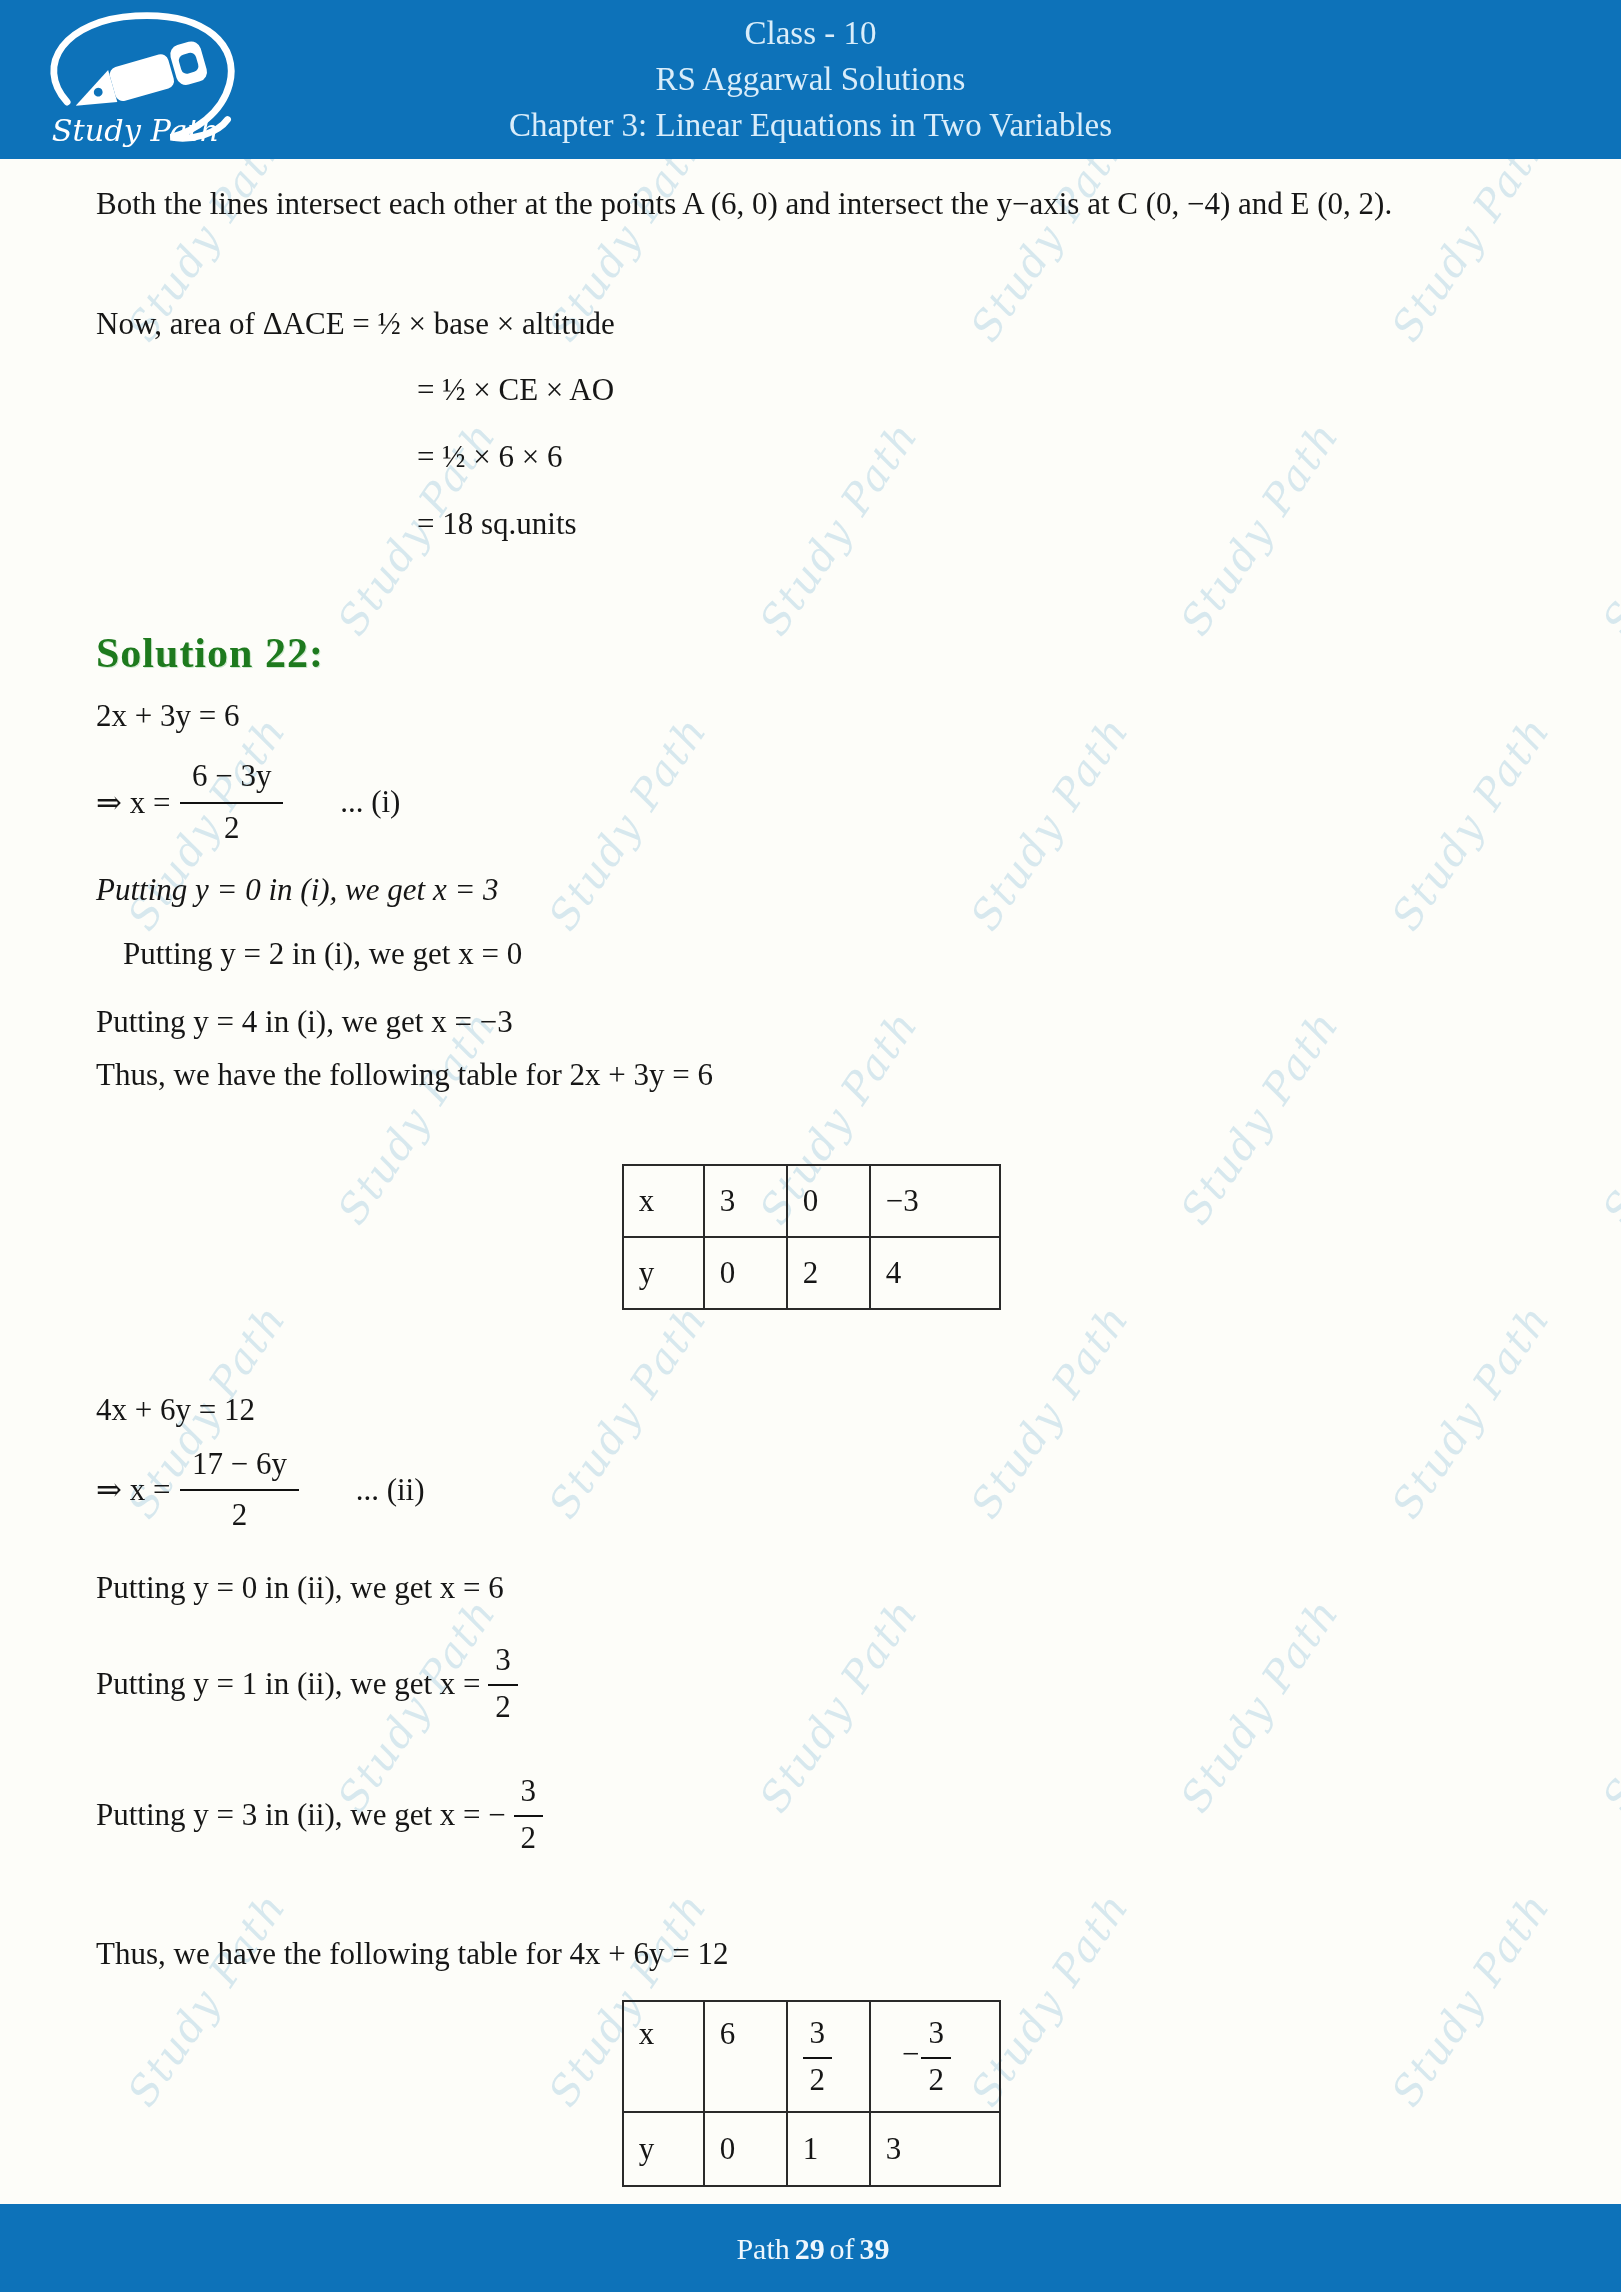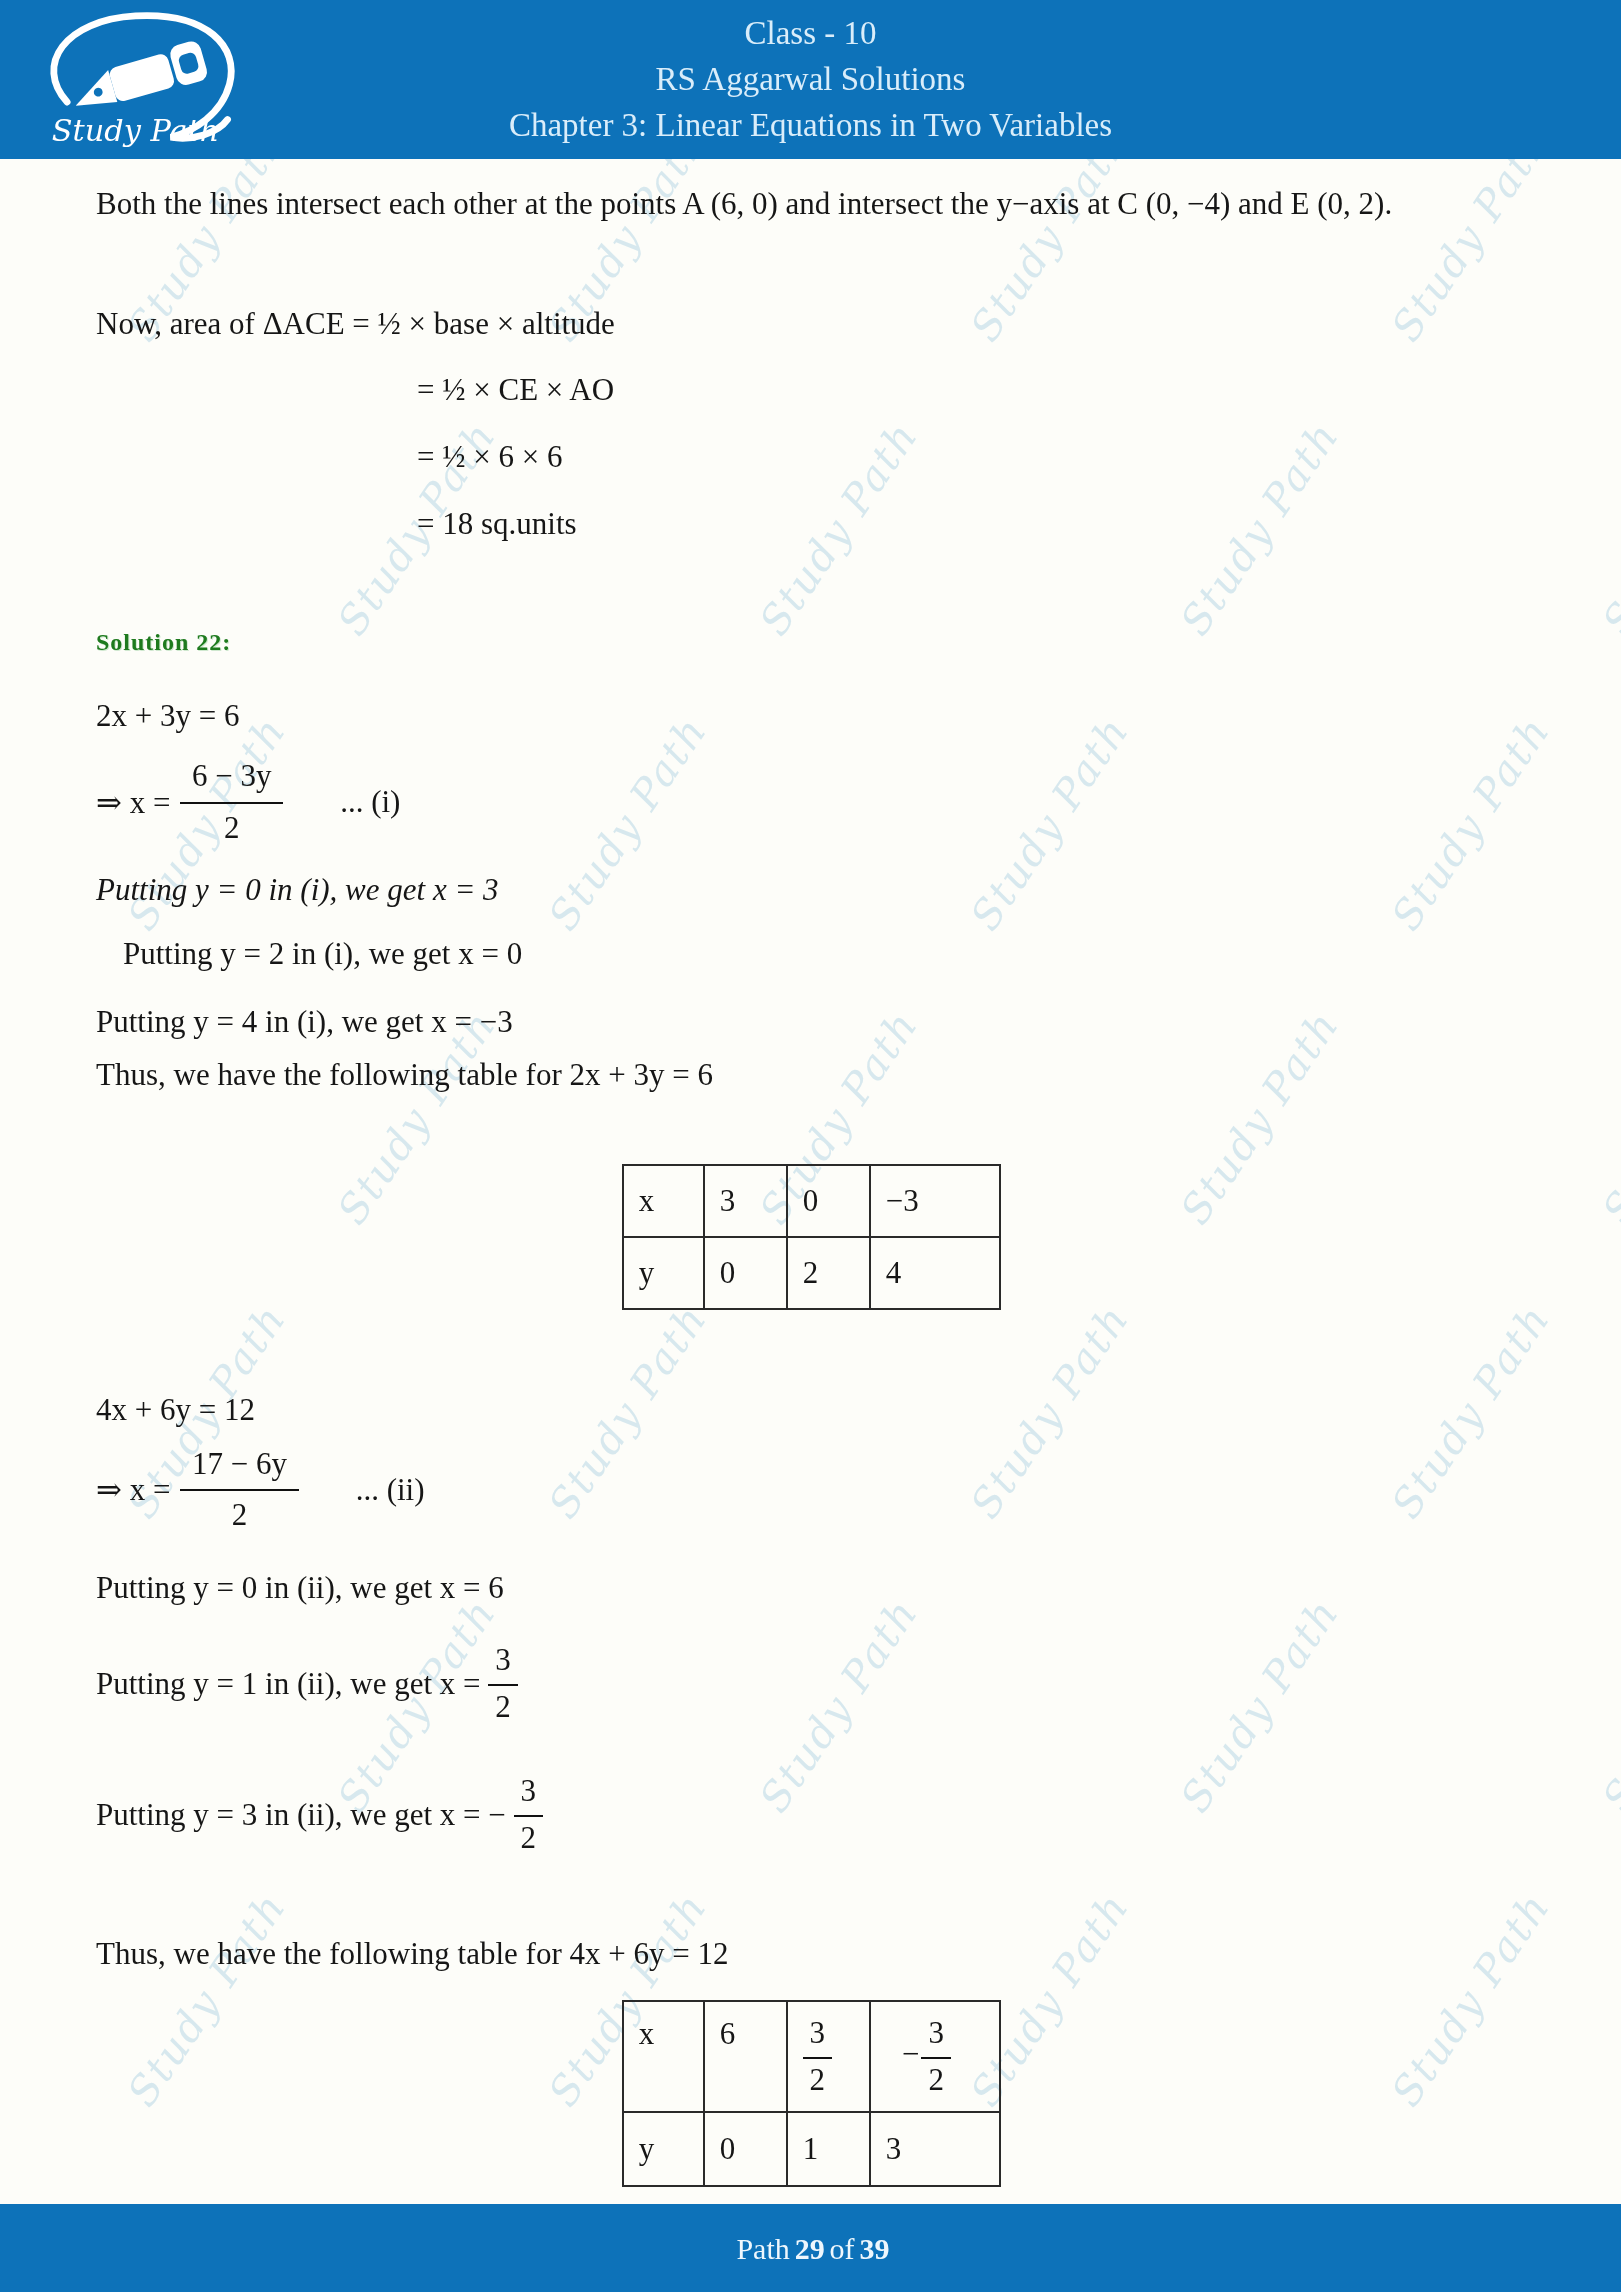--- a/index.html
+++ b/index.html
@@ -45,21 +45,21 @@
     opacity:.38;
     white-space:nowrap;
     transform:rotate(-56deg);
     transform-origin:0 0;
   }
   
   .blk{position:absolute;left:96px;z-index:2;font-size:31px;}
   .para{width:1456px;line-height:69px;}
   .indent{left:417px;}
   .heading{
-    font-size:24px;font-weight:bold;color:var(--heading-green);
+    font-size:42px;font-weight:bold;color:var(--heading-green);
     text-shadow:1px 1px 0 #cfe8cf;
     letter-spacing:1px;
   }
   .mathrow{display:flex;align-items:center;}
   .frac{display:inline-block;text-align:center;vertical-align:middle;margin:0 9.8px;}
   .frac .num{display:block;padding:0 11.8px 7.8px;}
   .frac .den{display:block;border-top:2.9px solid #111;padding:5.9px 11.8px 0;}
   .frac-sm{display:inline-block;text-align:center;vertical-align:middle;margin:0 7.8px;}
   .frac-sm .num{display:block;padding:0 6.9px 5.9px;}
   .frac-sm .den{display:block;border-top:2.9px solid #111;padding:3.9px 6.9px 0;}

